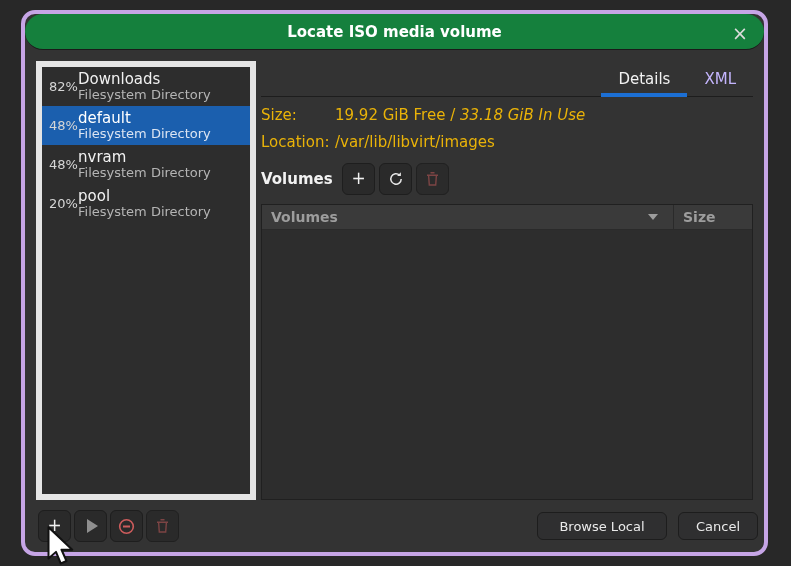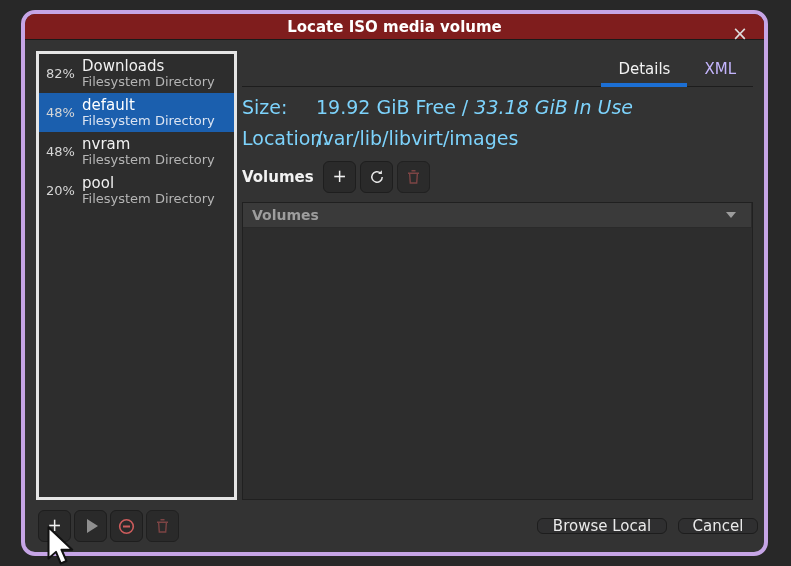--- a/index.html
+++ b/index.html
@@ -1,46 +1,46 @@
 <!DOCTYPE html>
 <html><head>
 <meta charset="utf-8">
 <style>
   * { margin:0; padding:0; box-sizing:border-box; }
   html,body { width:791px; height:566px; background:#282828; overflow:hidden;
               font-family:"DejaVu Sans","Liberation Sans",sans-serif; }
   .dialog { position:absolute; left:21px; top:10px; width:747px; height:546px;
             border:4px solid #c6a5e6; border-radius:14px; background:#333333;
             overflow:hidden; display:flex; flex-direction:column; }
-  .titlebar { flex:none; height:26px; background:#7f1d1d; border-bottom:1px solid #1a1a1a;
-              display:flex; align-items:center; justify-content:center; position:relative; }
+  .titlebar { flex:none; height:36px; background:#15803d; border-bottom:1px solid #1a1a1a;
+              display:flex; align-items:center; justify-content:center; position:relative;border-radius:18px; }
   .title { color:#ffffff; font-weight:bold; font-size:15px; }
   .close-btn { position:absolute; right:12px; top:7px; width:24px; height:24px;
                display:flex; align-items:center; justify-content:center;
                color:#dddddd; font-size:19px; cursor:default; border-radius:5px; }
   .body { flex:1; display:flex; padding:11px 11px 0 11px; gap:5px; min-height:0; }
   
-  .pool-list { flex:none; width:201px; background:#2d2d2d; border:3px solid #e5e5e5; overflow:hidden; }
+  .pool-list { flex:none; width:220px; background:#2d2d2d; border:6px solid #e5e5e5; overflow:hidden; }
   .pool-row { height:39px; display:flex; align-items:center; padding-left:7px; }
   .pool-row.selected { background:#1b5fae; }
   .pool-pct { width:29px; font-size:13px; color:#d6d6d6; flex:none; }
-  .pool-names { margin-left:7px; line-height:1.05; }
+  .pool-names { line-height:1.05; }
   .pool-name { font-size:15px; color:#f1f1f1; }
   .pool-type { font-size:13px; color:#b5b5b5; }
   .pool-row.selected .pool-name { color:#ffffff; }
   .pool-row.selected .pool-type { color:#dbe4f2; }
   
   .right-panel { flex:1; display:flex; flex-direction:column; min-width:0; }
   .tabbar { flex:none; height:36px; display:flex; border-bottom:1px solid #1d1d1d;justify-content:flex-end; }
   .tab { padding:0 17px; display:flex; align-items:center; font-size:15px;
          color:#c4b5fd; position:relative; }
   .tab.active { color:#f2f2f2; }
   .tab.active::after { content:""; position:absolute; left:0; right:0; bottom:-1px;
                        height:4px; background:#1c6fd4; }
-  .detail-row { display:flex; margin-top:9px; font-size:19px; color:#7dd3fc; }
+  .detail-row { display:flex; margin-top:9px; font-size:15px; color:#eab308; }
   .detail-row:first-of-type { margin-top:10px; }
   .detail-label { width:74px; flex:none; }
   .italic { font-style:italic; }
   .volumes-row { display:flex; align-items:center; margin-top:12px; gap:4px; }
   .volumes-label { font-size:15px; font-weight:bold; color:#f2f2f2; width:77px; flex:none; }
   .icon-btn { width:33px; height:32px; background:#2a2a2a; border:1px solid #1e1e1e;
               border-radius:6px; display:flex; align-items:center; justify-content:center; }
   .icon-btn.disabled { opacity:.85; }
   
   .vol-table { flex:1; margin-top:9px; margin-bottom:0; border:1px solid #202020;
@@ -50,22 +50,22 @@
   .vh-cell { display:flex; align-items:center; font-size:14px; font-weight:bold; color:#9d9d9d;
              padding:0 9px; }
   .vh-volumes { flex:1; justify-content:space-between; border-right:1px solid #2a2a2a; }
   .vh-size { width:78px; flex:none; }
   .sort-arrow { width:0; height:0; border-left:5px solid transparent; border-right:5px solid transparent;
                 border-top:6px solid #9d9d9d; margin-right:6px; }
   .vol-body { flex:1; background:#2d2d2d; }
   
   .footer { flex:none; height:52px; display:flex; align-items:center; padding:0 5px 0 13px; gap:3px; }
   .push { margin-left:auto; }
-  .text-btn { height:16px; background:#2f2f30; border:1px solid #1d1d1d; border-radius:6px;
-              color:#eaeaea; font-size:15px; display:flex; align-items:center; justify-content:center;
+  .text-btn { height:28px; background:#2f2f30; border:1px solid #1d1d1d; border-radius:6px;
+              color:#eaeaea; font-size:13px; display:flex; align-items:center; justify-content:center;
               font-family:inherit; }
   .btn-browse { width:130px; margin-right:8px; }
   .btn-cancel { width:80px; margin-right:1px; }
   .btn-choose { width:146px; color:#6f6f6f; }
   .plus-glyph { color:#f0f0f0; font-size:17px; line-height:1; margin-top:-2px; }
   .play-tri { width:0; height:0; border-top:7px solid transparent; border-bottom:7px solid transparent;
               border-left:11px solid #8f8f8f; margin-left:3px; }
   .cursor { position:absolute; left:46px; top:526px; z-index:50; }
 </style>
 </head>
@@ -144,20 +144,23 @@
           </svg>
         </div>
       </div>
 
       <div class="vol-table">
         <div class="vol-header">
           <div class="vh-cell vh-volumes">
             <span>Volumes</span>
             <span class="sort-arrow"></span>
           </div>
+          <div class="vh-cell vh-size">
+            <span>Size</span>
+          </div>
         </div>
         <div class="vol-body"></div>
       </div>
 
     </div>
   </div>
 
   <div class="footer">
     <div class="icon-btn">
       <span class="plus-glyph">+</span>

